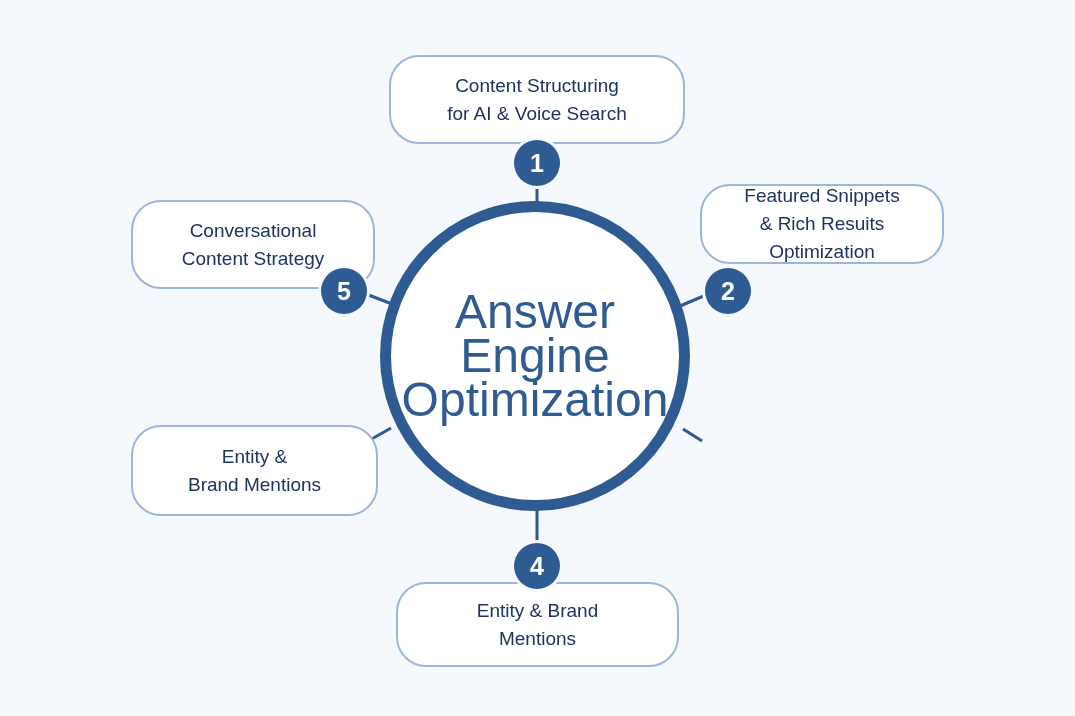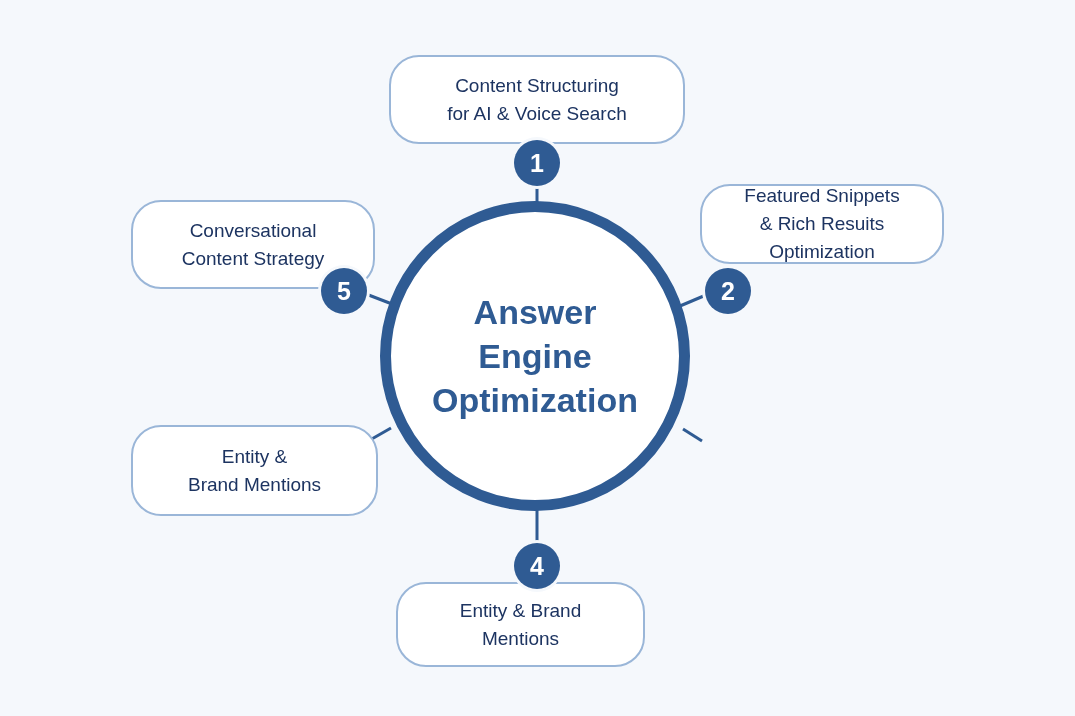--- a/index.html
+++ b/index.html
@@ -11,39 +11,39 @@
   }
   #stage { position: absolute; left: 0; top: 0; width: 1075px; height: 716px; }
   svg#links { position: absolute; left: 0; top: 0; width: 1075px; height: 716px; }
   .hub {
     position: absolute; left: 380px; top: 201px; width: 310px; height: 310px;
     box-sizing: border-box; border-radius: 50%;
     border: 11px solid #2f5b93; background: #ffffff;
     display: flex; align-items: center; justify-content: center; text-align: center;
   }
   .hub-title {
-    color: #2f5b93; font-size: 34px; line-height: 44px; font-weight: 700;
+    color: #2f5b93; font-size: 48px; line-height: 44px; font-weight: 400;
     white-space: pre-line;
   }
   .box {
     position: absolute; box-sizing: border-box;
     background: #ffffff; border: 2px solid #9ab6d8; border-radius: 30px;
     display: flex; align-items: center; justify-content: center; text-align: center;
   }
   .box-label { color: #1d3461; font-size: 19px; line-height: 28px; white-space: pre-line; }
   .badge {
     position: absolute; width: 46px; height: 46px; border-radius: 50%;
     background: #2f5b93; color: #ffffff;
     display: flex; align-items: center; justify-content: center;
     font-size: 25px; font-weight: bold; box-shadow: 0 0 0 3px #f5f8fc;
   }
   #b1 { left: 389px; top: 55px; width: 296px; height: 89px; }
   #b2 { left: 700px; top: 184px; width: 244px; height: 80px; }
   #b3 { left: 697px; top: 426px; width: 247px; height: 90px; }
-  #b4 { left: 396px; top: 582px; width: 249px; height: 85px; }
+  #b4 { left: 396px; top: 582px; width: 283px; height: 85px; }
   #b5 { left: 131px; top: 184px; width: 244px; height: 89px; margin-top: 16px; }
   #b6 { left: 131px; top: 425px; width: 247px; height: 91px; }
   #n1 { left: 514px; top: 140px; }
   #n2 { left: 705px; top: 268px; }
   #n4 { left: 514px; top: 543px; }
   #n5 { left: 321px; top: 268px; }
 </style>
 </head>
 <body>
 

